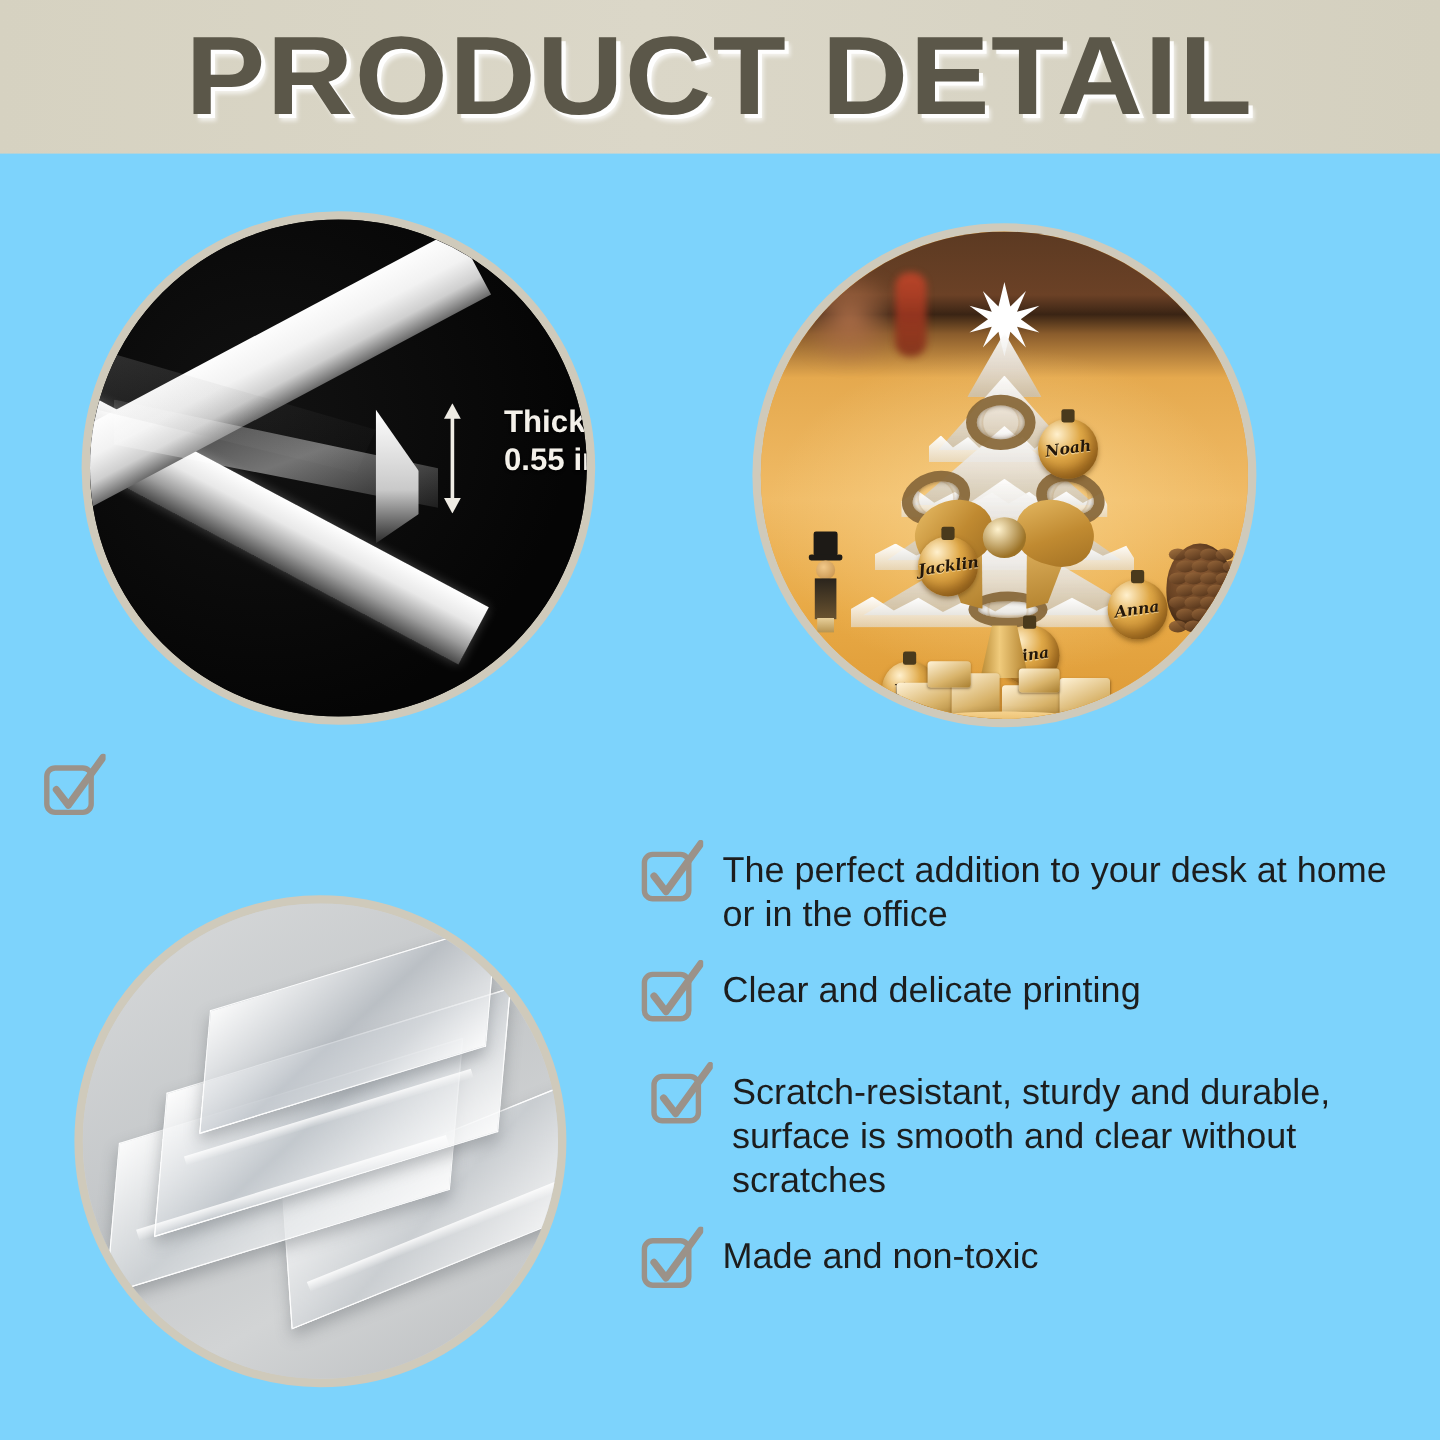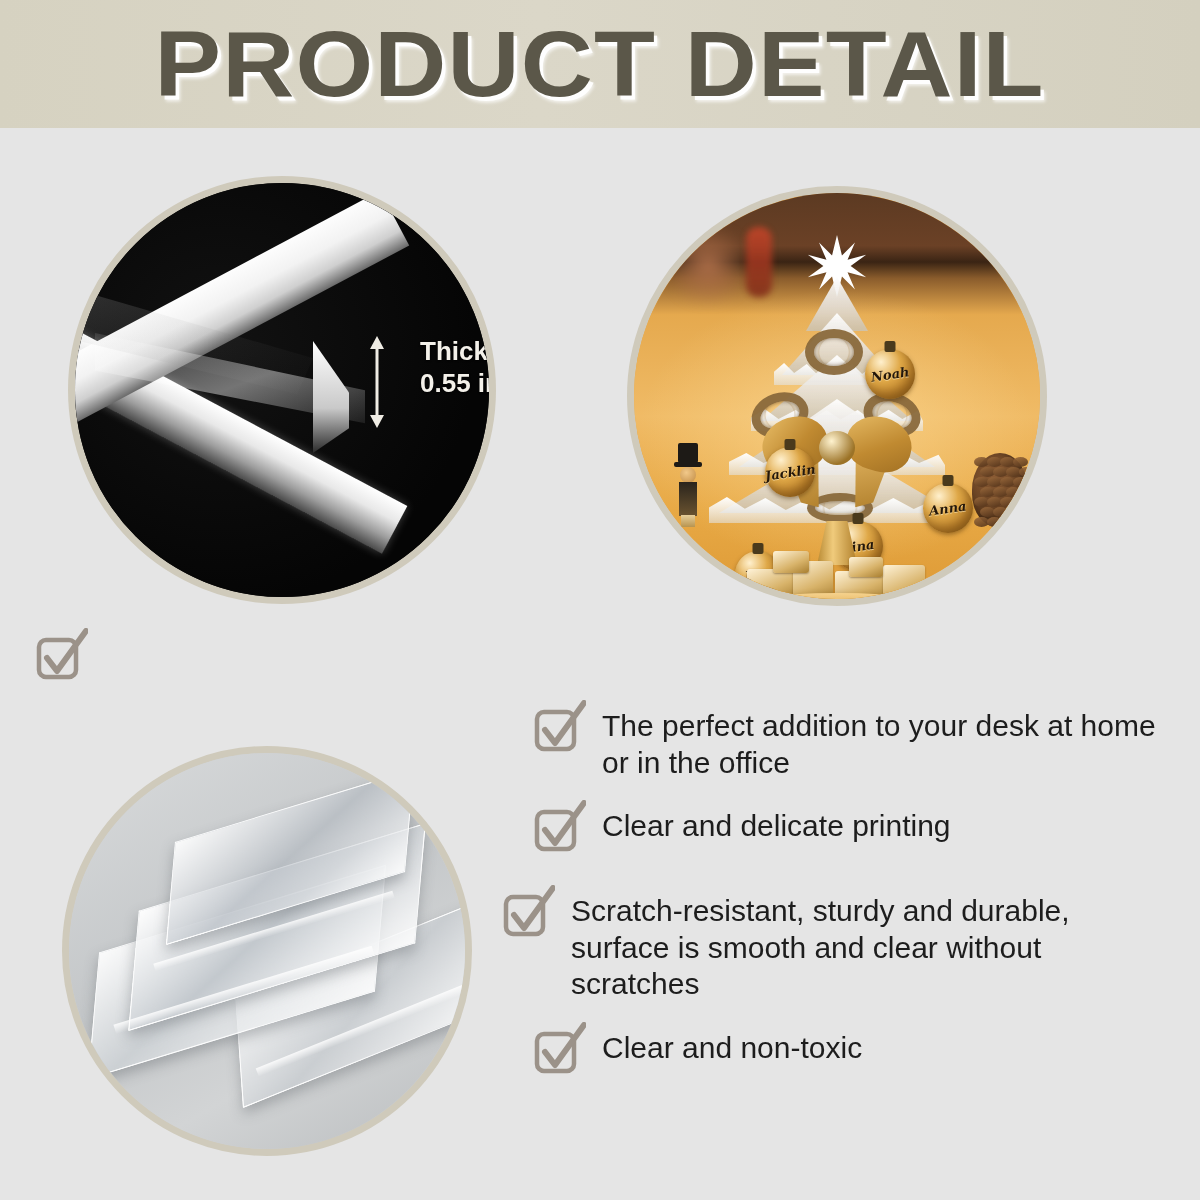--- a/index.html
+++ b/index.html
@@ -4,21 +4,21 @@
 <title>Product Detail</title>
 <style>
   * { margin:0; padding:0; box-sizing:border-box; }
   html,body { width:1200px; height:1200px; }
   body {
     background:#fffdf5;
     font-family:"Liberation Sans", sans-serif;
     overflow:hidden;
     position:relative;
   }
-  .page { position:relative; width:1200px; height:1200px; background:#e5e5e5; }
+  .page { position:relative; width:1200px; height:1200px; background:#7dd3fc; }
 
   
   .banner {
     position:absolute; left:0; top:0; width:1200px; height:128px;
     background:linear-gradient(90deg,#d6d2c1 0%,#dbd7c8 45%,#d4d0bf 100%);
     display:flex; align-items:center; justify-content:center;
   }
   .banner-title {
     font-family:"Liberation Sans", sans-serif;
     font-weight:bold;
@@ -215,21 +215,21 @@
   .hl3 { left:180px; top:272px; width:230px; height:9px;  transform:rotate(-22deg); }
 
   
   .feat { position:absolute; display:flex; align-items:flex-start; gap:16px; }
   .chk { flex:0 0 auto; width:52px; height:52px; position:relative; }
   .feat-text { font-size:30px; line-height:1.22; color:#1d1d1d; }
   #feature-left { left:36px; top:628px; width:500px; }
   #feature-left .feat-text { text-align:center; width:420px; }
   #feature-right-1 { left:534px; top:700px; width:650px; }
   #feature-right-2 { left:534px; top:800px; width:650px; }
-  #feature-right-3 { left:503px; top:885px; width:650px; }
+  #feature-right-3 { left:542px; top:885px; width:650px; }
   #feature-right-4 { left:534px; top:1022px; width:650px; }
   .feat-right-inline { padding-top:8px; }
 </style>
 </head>
 <body>
 
 <div class="page">
 
   <div class="banner">
     <div class="banner-title">PRODUCT DETAIL</div>
@@ -406,16 +406,16 @@
     <div class="feat-text feat-right-inline">Scratch-resistant, sturdy and durable, surface is smooth and clear without scratches</div>
   </div>
 
   <div class="feat" id="feature-right-4">
     <div class="chk">
       <svg width="52" height="52" viewBox="0 0 52 52">
         <rect x="3" y="12" width="37" height="37" rx="7" ry="7" fill="none" stroke="#9b9289" stroke-width="4.5"></rect>
         <path d="M11 30 L21 43 L50 3" fill="none" stroke="#9b9289" stroke-width="6" stroke-linecap="round" stroke-linejoin="round"></path>
       </svg>
     </div>
-    <div class="feat-text feat-right-inline">Clear and non-toxic</div>
+    <div class="feat-text feat-right-inline">Made and non-toxic</div>
   </div>
 
 </div>
 
 </body></html>

